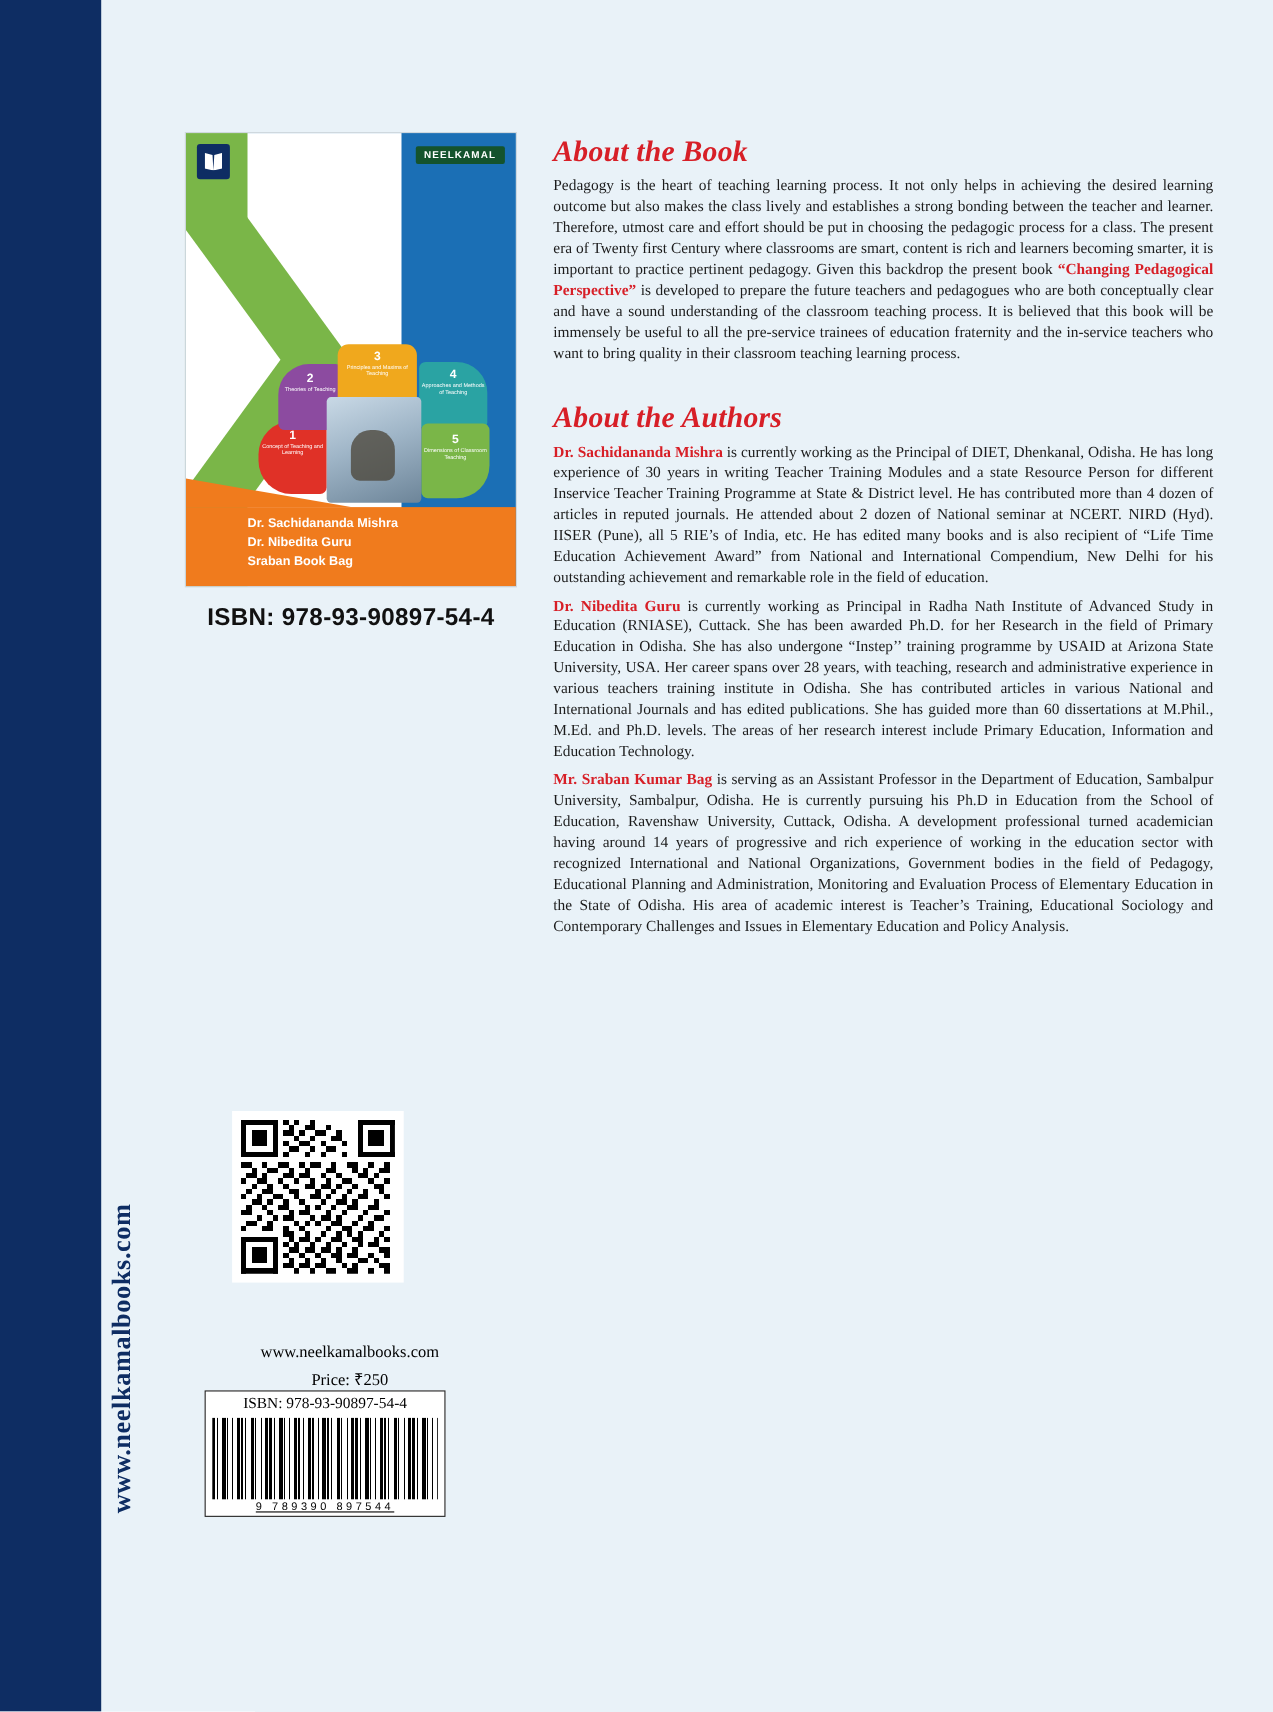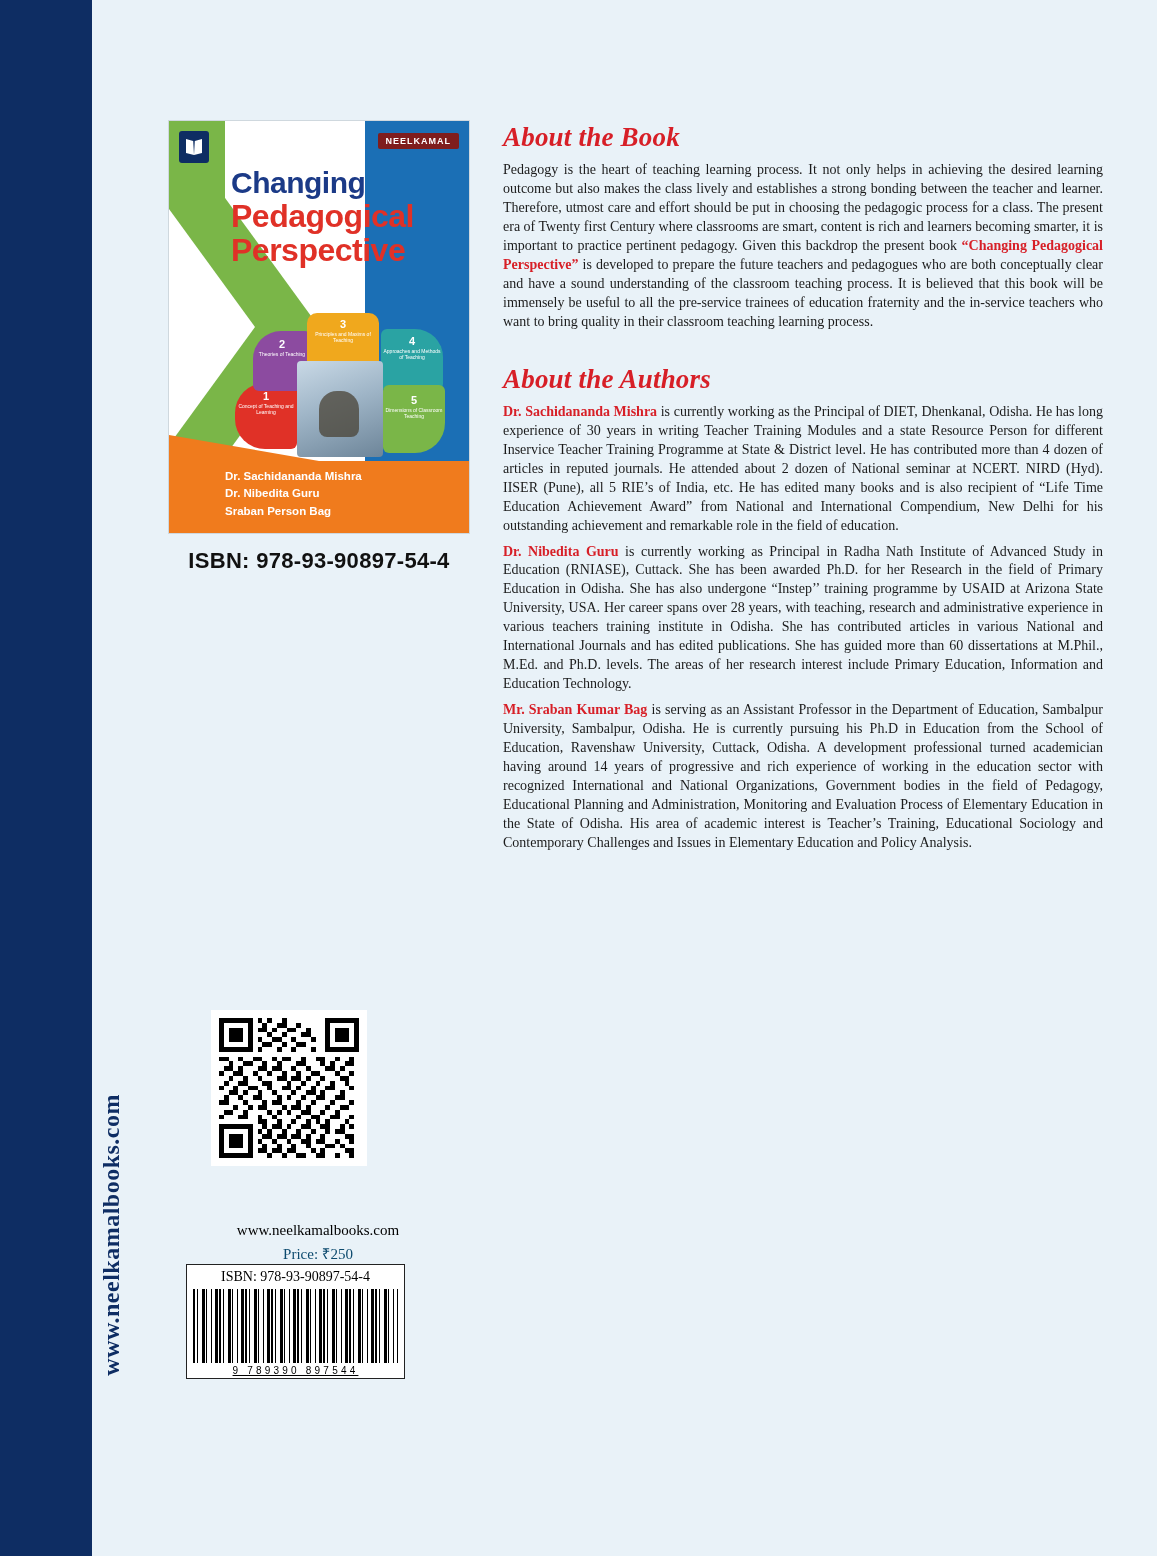--- a/index.html
+++ b/index.html
@@ -112,21 +112,21 @@
     content: "";
     position: absolute;
     left: 7px; top: 8px;
     width: 16px; height: 16px;
     background: #ffffff;
     clip-path: polygon(0 0, 45% 12%, 50% 100%, 55% 12%, 100% 0, 100% 88%, 50% 100%, 0 88%);
   }
   .neelkamal-badge {
     position: absolute;
     right: 10px; top: 12px;
-    background: #7f1d1d;
+    background: #14532d;
     color: #fff;
     font-family: "Liberation Sans", sans-serif;
     font-size: 9px;
     font-weight: bold;
     letter-spacing: 1px;
     padding: 3px 8px;
     border-radius: 2px;
   }
   .cover-title {
     position: absolute;
@@ -256,21 +256,21 @@
     color: #000;
   }
   .price-line {
     position: absolute;
     left: 168px;
     top: 1243px;
     width: 300px;
     text-align: center;
     font-family: "Liberation Serif", serif;
     font-size: 15px;
-    color: #0c4a6e;
+    color: #000000;
   }
   .barcode-box {
     position: absolute;
     left: 186px;
     top: 1264px;
     width: 205px;
     background: #ffffff;
     border: 1px solid #222;
     padding: 4px 6px 2px 6px;
   }
@@ -342,25 +342,20 @@
       <div class="cover-white-wedge"></div>
       <div class="cover-green-arrow"></div>
       <div class="cover-green-arrow2"></div>
       <div class="cover-notch"></div>
       <div class="cover-orange-wedge"></div>
       <div class="cover-orange-bar"></div>
 
       <div class="neelkamal-logo"></div>
       <div class="neelkamal-badge">NEELKAMAL</div>
 
-      <div class="cover-title">
-        <div class="t1">Changing</div>
-        <div class="t2">Pedagogical</div>
-        <div class="t3">Perspective</div>
-      </div>
 
       <div class="cover-wheel">
         <div class="seg seg1">
           <div class="num">1</div>
           <div class="lbl">Concept of Teaching and Learning</div>
         </div>
         <div class="seg seg2">
           <div class="num">2</div>
           <div class="lbl">Theories of Teaching</div>
         </div>
@@ -375,21 +370,21 @@
         <div class="seg seg5">
           <div class="num">5</div>
           <div class="lbl">Dimensions of Classroom Teaching</div>
         </div>
         <div class="wheel-photo"></div>
       </div>
 
       <div class="cover-authors">
         <div>Dr. Sachidananda Mishra</div>
         <div>Dr. Nibedita Guru</div>
-        <div>Sraban Person Bag</div>
+        <div>Sraban Book Bag</div>
       </div>
     </div>
 
     <div class="isbn-big">ISBN: 978-93-90897-54-4</div>
   </div>
 
   <div class="qr-wrap">
     <svg class="qr" viewBox="0 0 29 29" shape-rendering="crispEdges">
       <rect width="29" height="29" fill="#fff"></rect>
       <g fill="#000">

